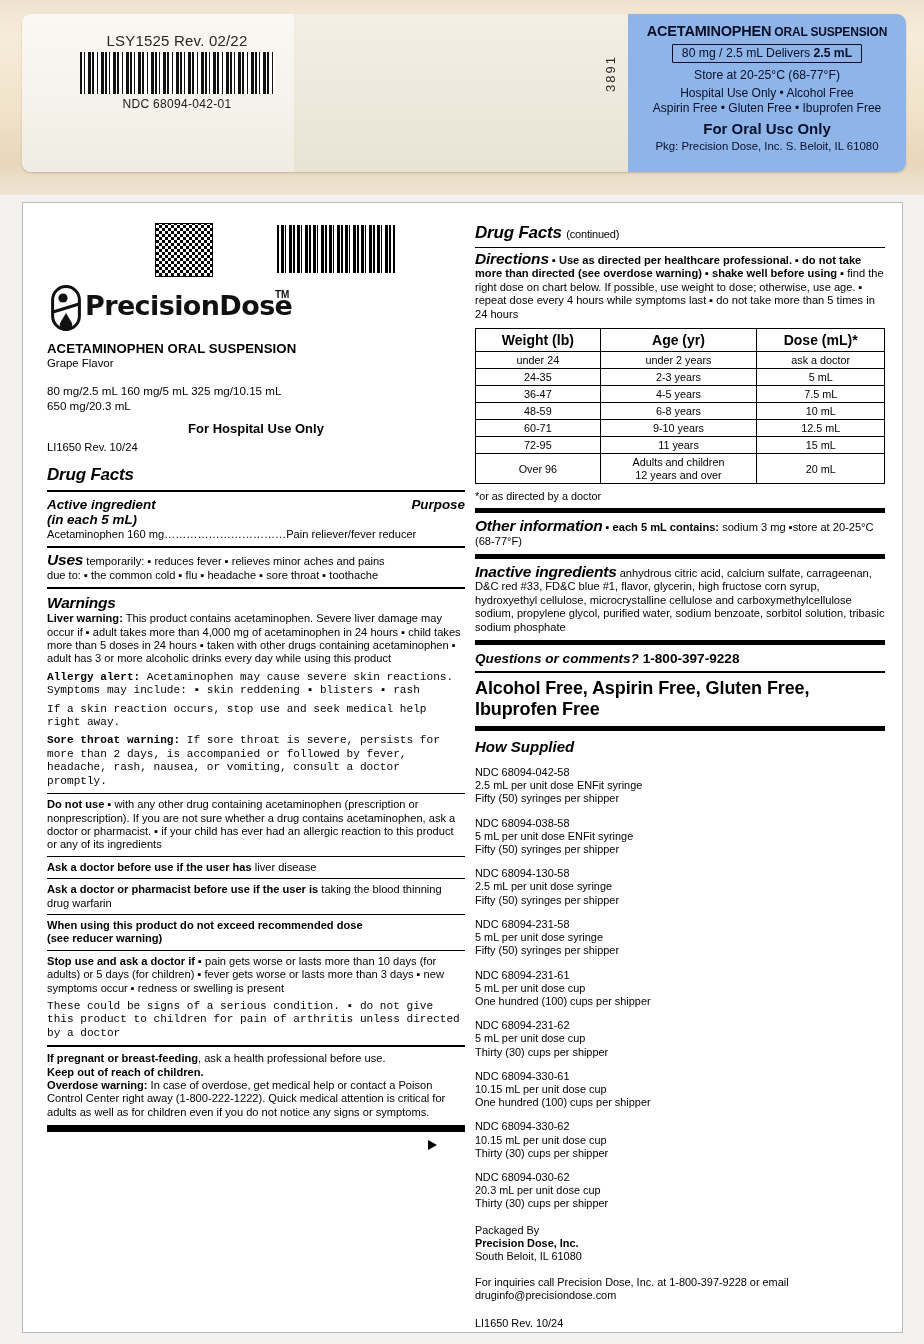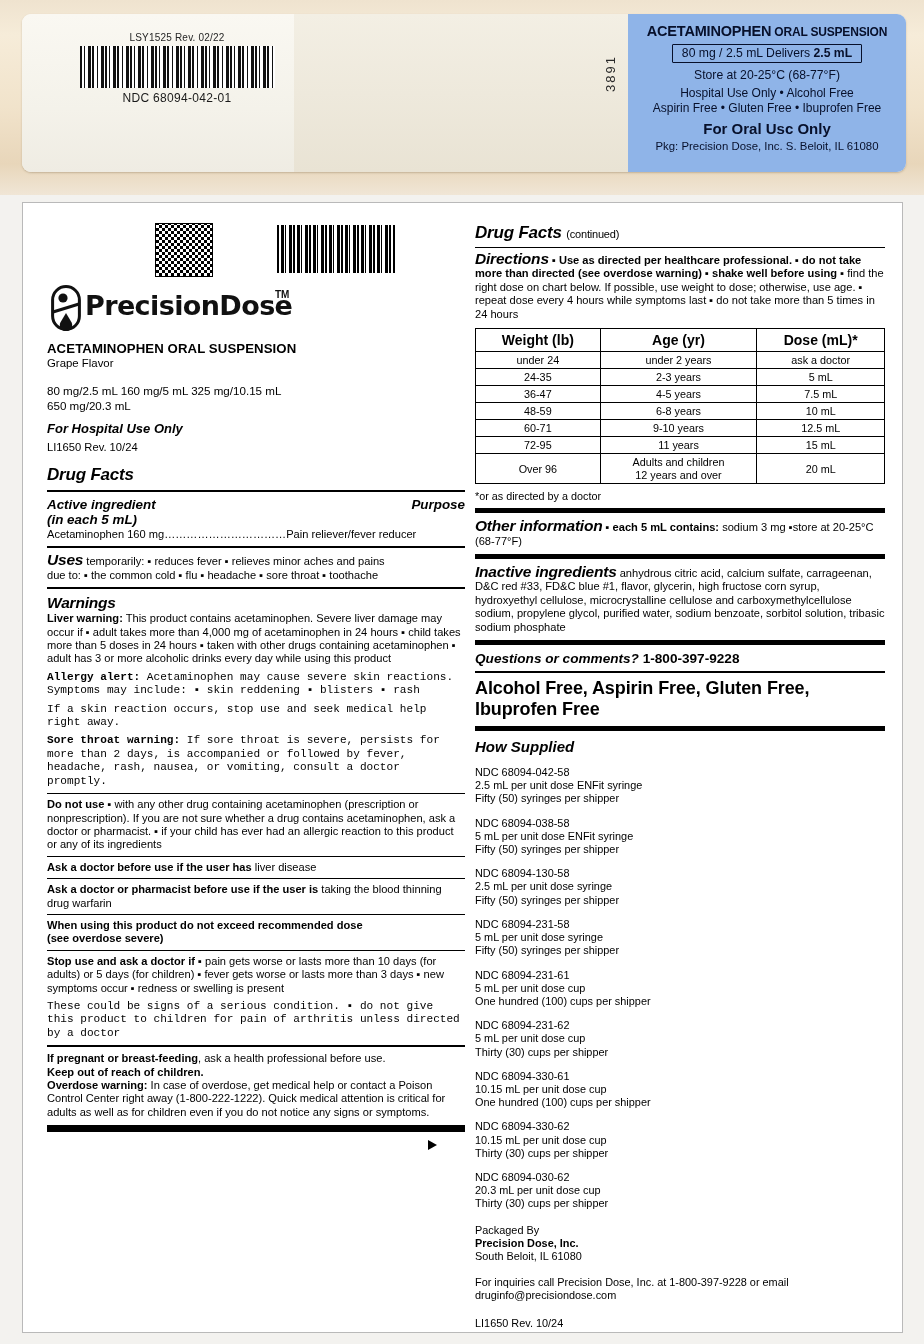--- a/index.html
+++ b/index.html
@@ -28,21 +28,21 @@
     position:absolute;left:0;top:0;width:500px;height:158px;
     border-radius:9px 0 0 9px;
     background:linear-gradient(180deg,#faf8f2 0%,#f4f2ea 60%,#efece3 100%);
   }
   #carton-mid{
     position:absolute;left:272px;top:0;width:380px;height:158px;
     background:linear-gradient(180deg,#f3efe4 0%,#eee9dc 50%,#e9e3d4 100%);
   }
 
   .bc-wrap{position:absolute;left:55px;top:18px;width:200px;text-align:center;}
-  .bc-caption{font-size:10px;letter-spacing:.2px;color:#262626;margin-bottom:3px;}
+  .bc-caption{font-size:15px;letter-spacing:.2px;color:#262626;margin-bottom:3px;}
   .bc-bars{height:42px;width:195px;margin:0 auto;
     background-image:repeating-linear-gradient(90deg,
       #111 0 2px,#fff 2px 4px,#111 4px 5px,#fff 5px 8px,
       #111 8px 11px,#fff 11px 12px,#111 12px 14px,#fff 14px 17px,
       #111 17px 18px,#fff 18px 21px,#111 21px 24px,#fff 24px 25px);
   }
   .bc-ndc{font-size:12px;letter-spacing:.3px;color:#1a1a1a;margin-top:3px;}
 
   #carton-code{
     position:absolute;left:581px;top:78px;
@@ -102,21 +102,21 @@
     font-size:27px;font-weight:bold;letter-spacing:-.6px;color:#111;
     font-family:"DejaVu Sans", sans-serif;
   }
   #logo-tm{
     position:absolute;left:228px;top:6px;font-size:10px;font-weight:bold;color:#111;
   }
 
   .prod-name{font-size:13.2px;font-weight:bold;letter-spacing:.1px;margin-top:6px;}
   .prod-flavor{font-size:11.4px;margin-top:1px;}
   .prod-strength{font-size:11.6px;margin-top:15px;line-height:14.5px;}
-  .prod-hosp{font-size:13px;font-weight:bold;font-style:italic;margin-top:8px;}
+  .prod-hosp{font-size:13px;font-weight:bold;margin-top:8px;text-align:center;}
   .prod-rev{font-size:11.2px;margin-top:5px;}
 
   
   .df-title{font-size:17px;font-weight:bold;font-style:italic;letter-spacing:-.2px;}
   .df-title .cont{font-size:11px;font-style:normal;font-weight:normal;}
   .sec-head{font-size:13.4px;font-weight:bold;font-style:italic;}
   .sec-head-lg{font-size:15.5px;font-weight:bold;font-style:italic;letter-spacing:-.2px;}
   .body{font-size:11.1px;line-height:13.4px;}
   .body b{font-weight:bold;}
 
@@ -263,21 +263,21 @@
     </div>
 
     <hr class="rule-thin">
     <div class="body">
       <b>Ask a doctor or pharmacist before use if the user is</b><span> taking the blood thinning drug warfarin</span>
     </div>
 
     <hr class="rule-thin">
     <div class="body">
       <b>When using this product do not exceed recommended dose</b><br>
-      <b>(see overdose severe)</b>
+      <b>(see reducer warning)</b>
     </div>
 
     <hr class="rule-thin">
     <div class="body">
       <b>Stop use and ask a doctor if</b><span> ▪ pain gets worse or lasts more than 10 days (for adults) or 5 days (for children) ▪ fever gets worse or lasts more than 3 days ▪ new symptoms occur ▪ redness or swelling is present</span>
     </div>
     <div class="body blk">These could be signs of a serious condition.  ▪ do not give this product to children for pain of arthritis unless directed by a doctor</div>
 
     <hr class="rule-med">
     <div class="body">

